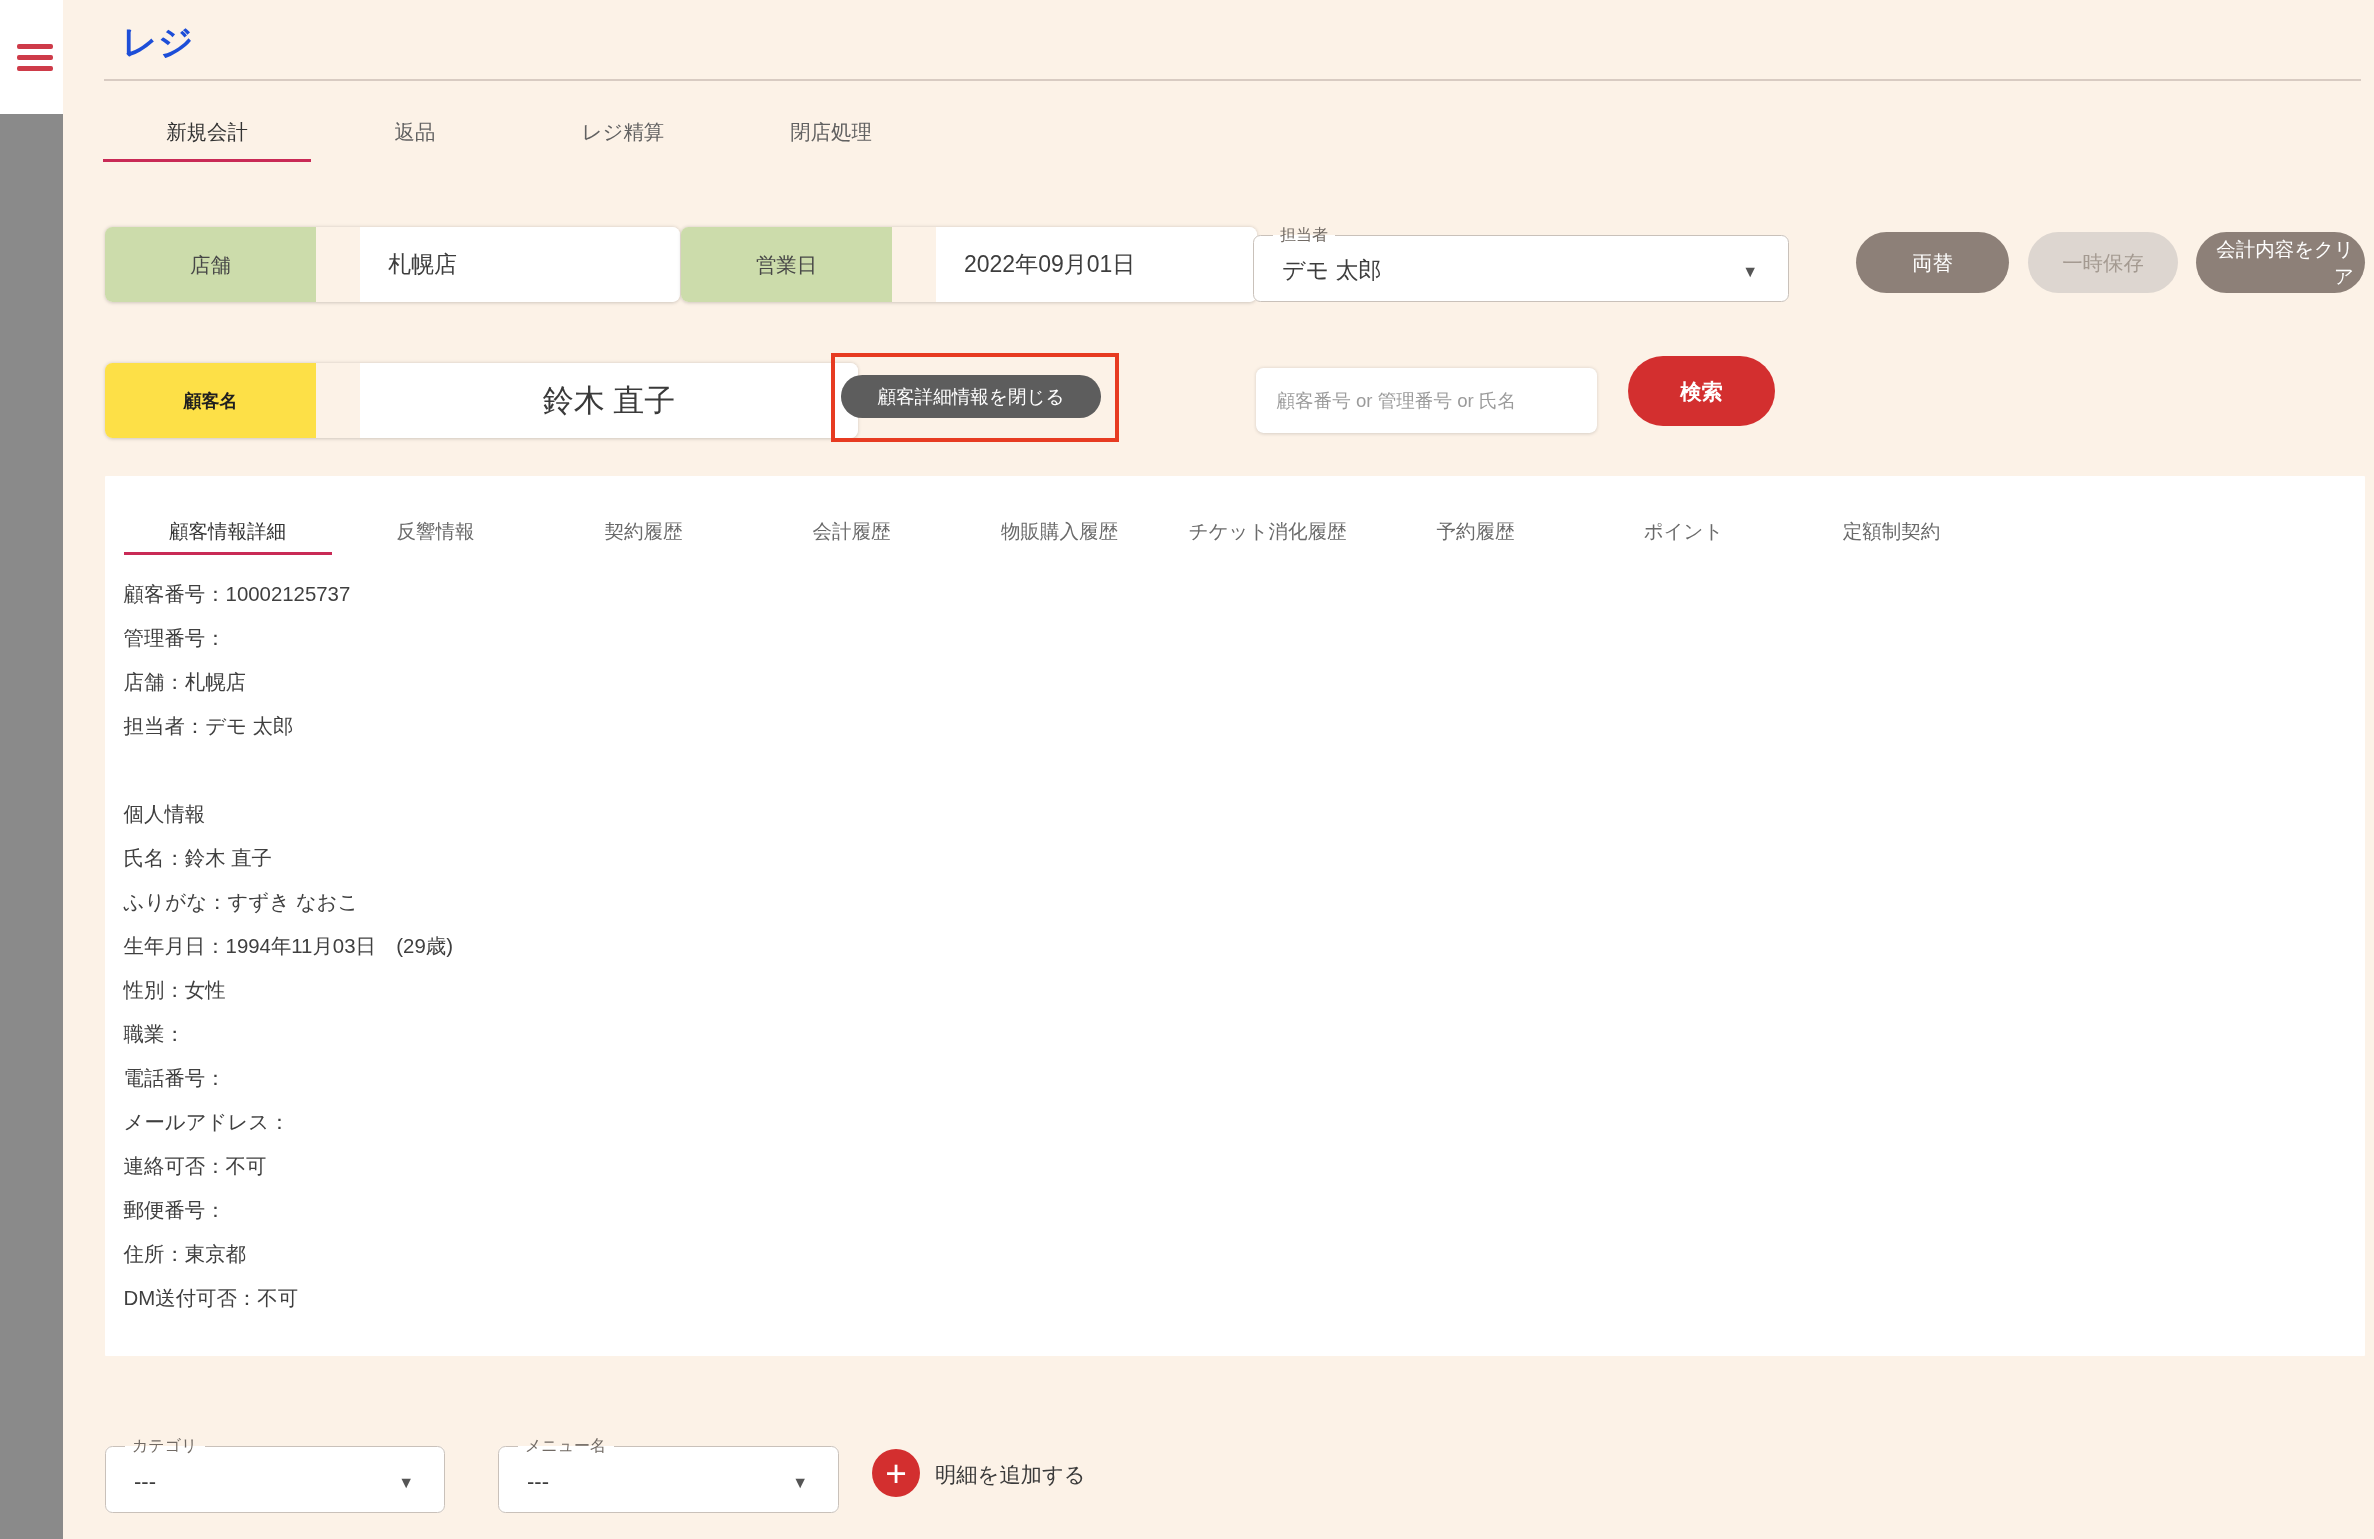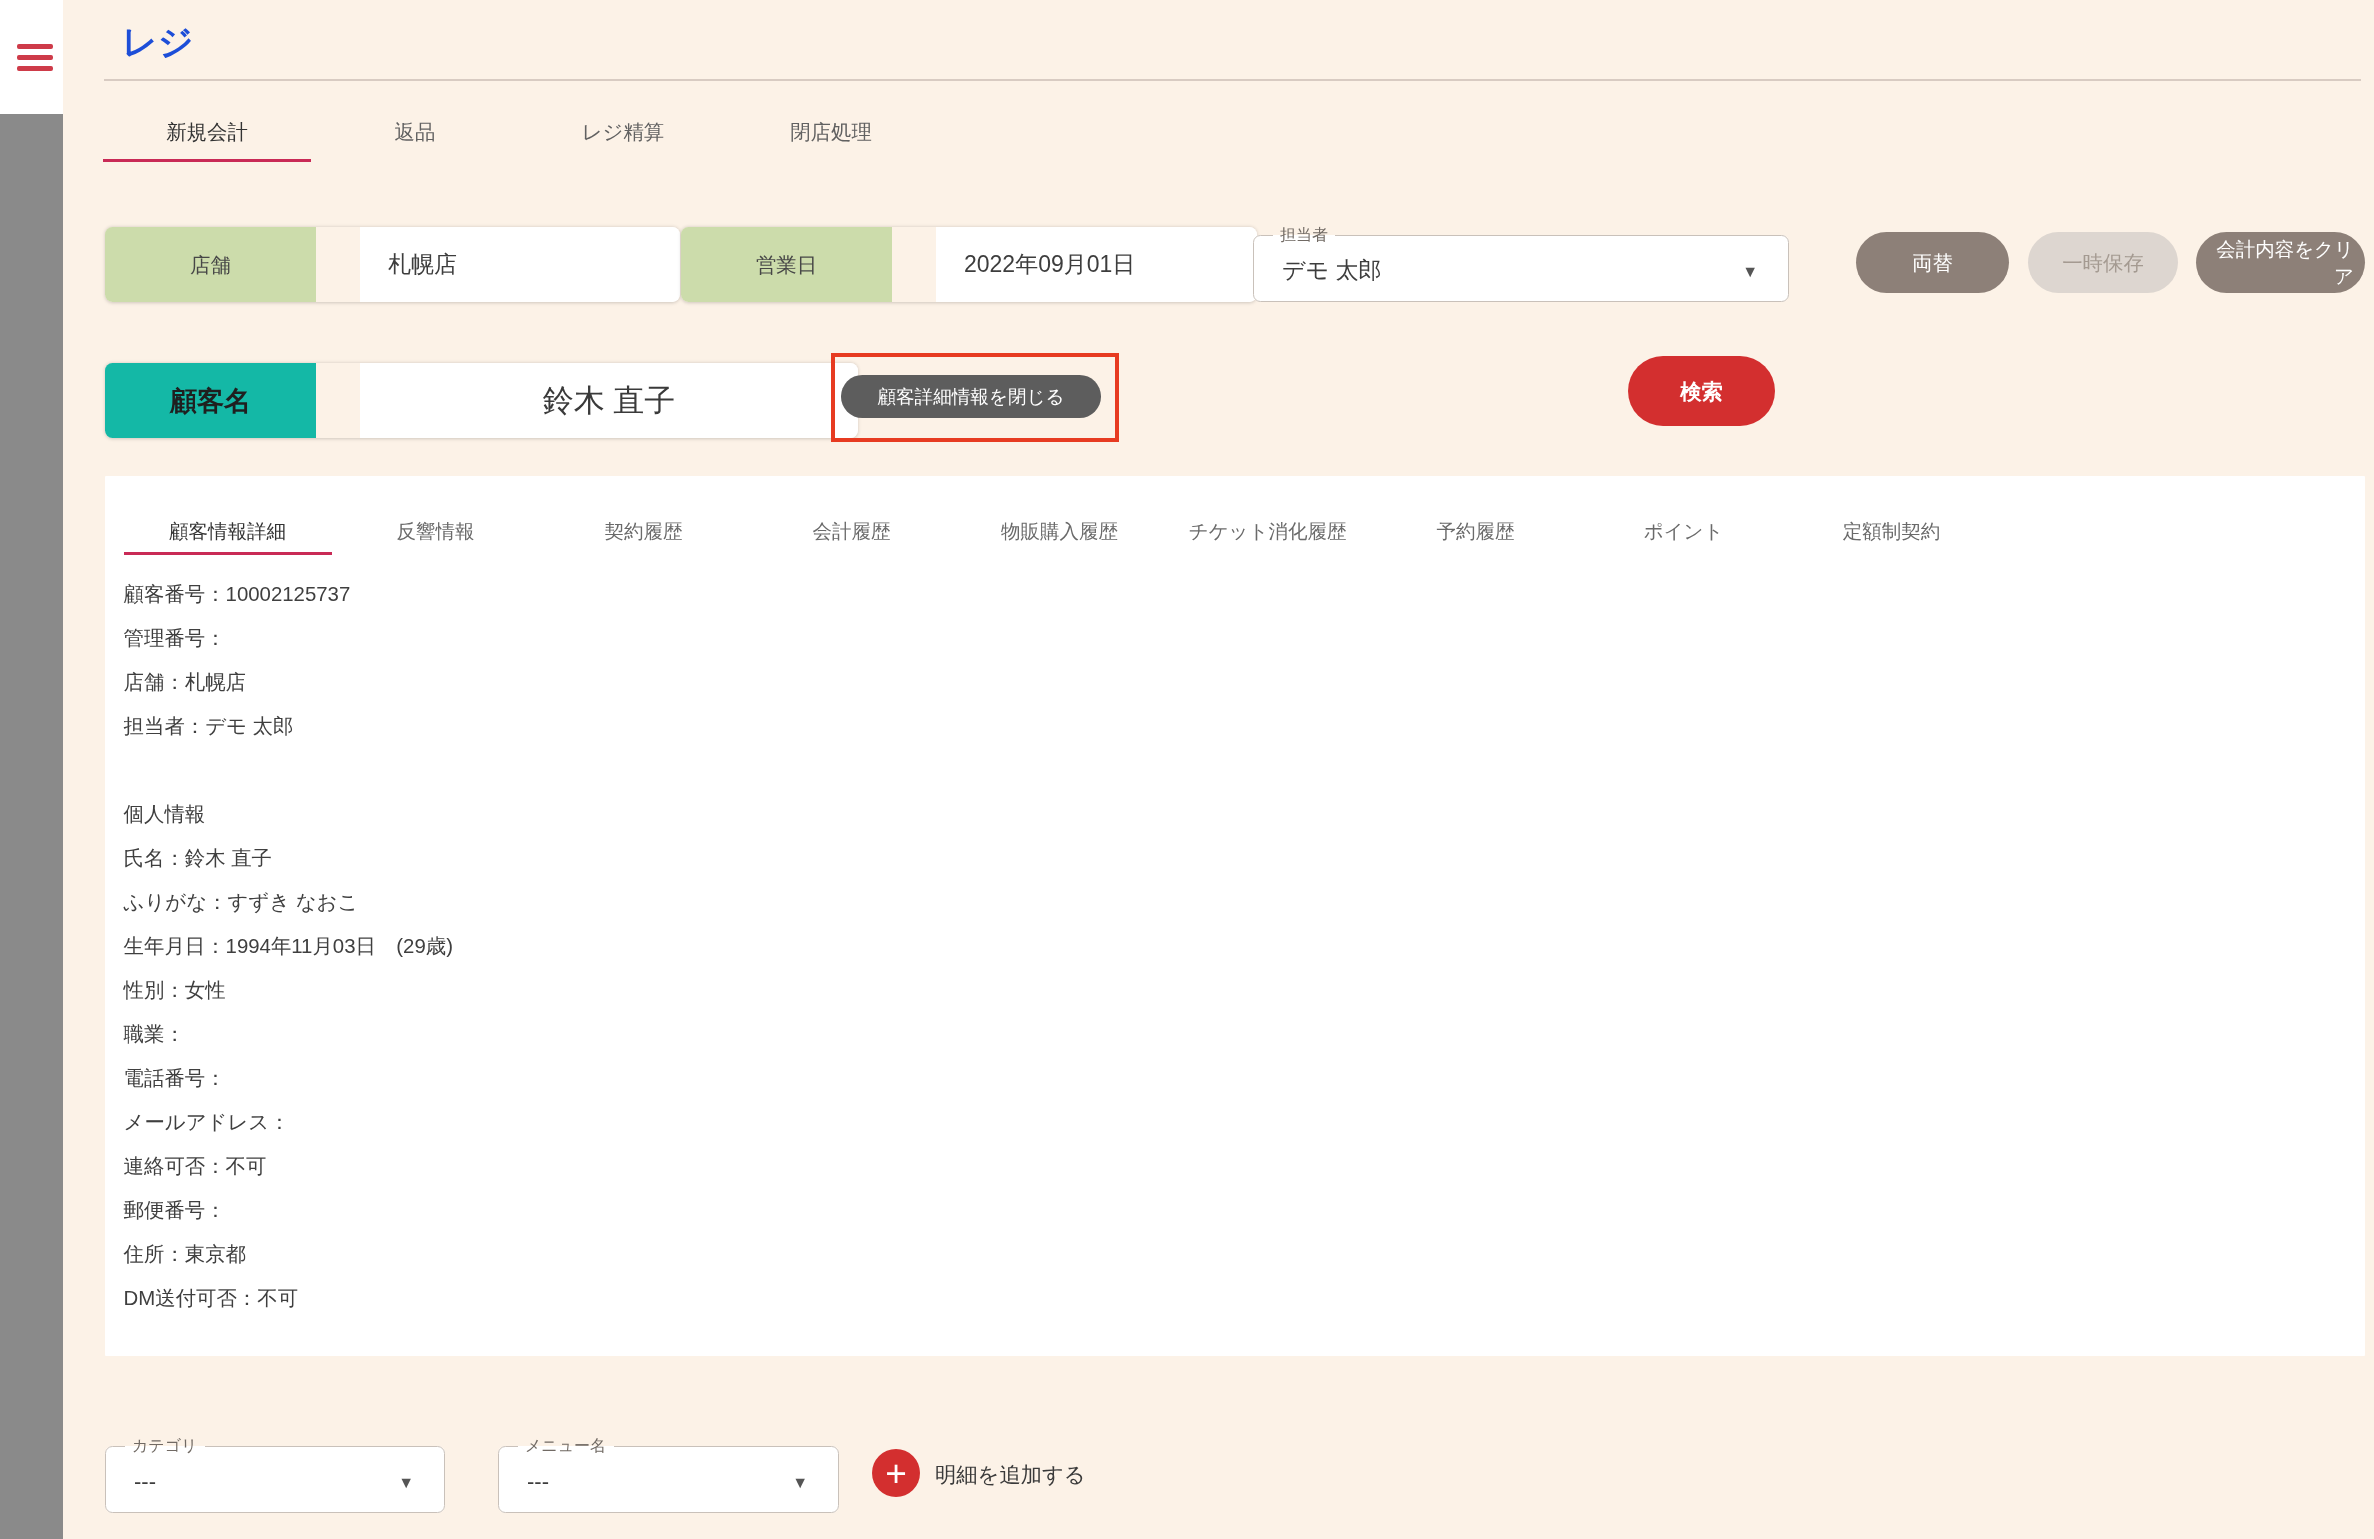--- a/index.html
+++ b/index.html
@@ -20,21 +20,21 @@
   .tabs{position:absolute;display:flex;}
   .tab{width:208px;height:58px;display:flex;align-items:center;justify-content:center;
        font-size:20.4px;color:#616161;border-bottom:3.7px solid transparent;cursor:pointer;box-sizing:border-box;}
   .tab.active{color:#333333;border-bottom-color:#c92a56;}
   .main-tabs{left:103px;top:104px;}
 
   
   .combo{position:absolute;display:flex;border-radius:7.4px;overflow:hidden;box-shadow:0 0.9px 3.7px rgba(0,0,0,0.18);gap:44px;}
   .combo .lab{background:#ccdcab;display:flex;align-items:center;justify-content:center;font-size:20.4px;color:#474747;}
   .combo .val{background:#ffffff;display:flex;align-items:center;font-size:23px;color:#3d3d3d;padding-left:28px;box-sizing:border-box;}
-  .combo .lab-orange{background:#14b8a6;font-size:27px;font-weight:bold;color:#1f1f1f;}
+  .combo .lab-orange{background:#fde047;font-size:18px;font-weight:bold;color:#1f1f1f;}
   .combo .val-center{justify-content:center;padding-left:0;font-size:31px;color:#3a3a3a;}
 
   
   fieldset.osel{position:absolute;margin:0;padding:0;border:1.9px solid #c9c1ba;border-radius:7.4px;background:#ffffff;box-sizing:border-box;cursor:pointer;}
   fieldset.osel legend{margin-left:18.6px;padding:0 7.4px;font-size:16px;color:#716a64;}
   .osel .sel-value{position:absolute;left:28px;top:50%;transform:translateY(-60%);font-size:23px;color:#3d3d3d;}
   .osel .sel-arrow{position:absolute;right:30px;top:50%;transform:translateY(-60%);font-size:16px;color:#555555;}
 
   
   .pill-btn{position:absolute;height:61px;border:none;border-radius:31px;color:#ffffff;
@@ -111,20 +111,21 @@
   <button class="pill-btn" style="left:2196px;top:232px;width:169px;font-size:19.5px;padding:0 11px;text-align:right;">会計内容をクリア</button>
 
   <div class="combo" style="left:105px;top:363px;height:75px;">
     <div class="lab lab-orange" style="width:211px;">顧客名</div>
     <div class="val val-center" style="width:498px;">鈴木 直子</div>
   </div>
 
   <div class="annotation-box"></div>
   <button class="close-detail">顧客詳細情報を閉じる</button>
 
+  <input class="search-input" type="text" placeholder="顧客番号 or 管理番号 or 氏名" style="">
   <button class="search-btn">検索</button>
 
 
   <div class="panel">
     <div class="tabs detail-tabs">
       <div class="tab active">顧客情報詳細</div>
       <div class="tab">反響情報</div>
       <div class="tab">契約履歴</div>
       <div class="tab">会計履歴</div>
       <div class="tab">物販購入履歴</div>

